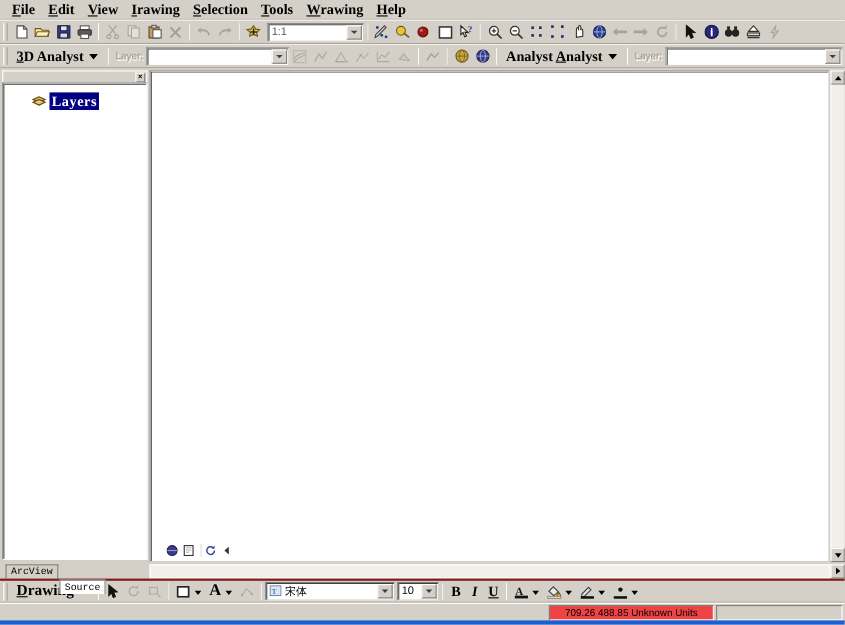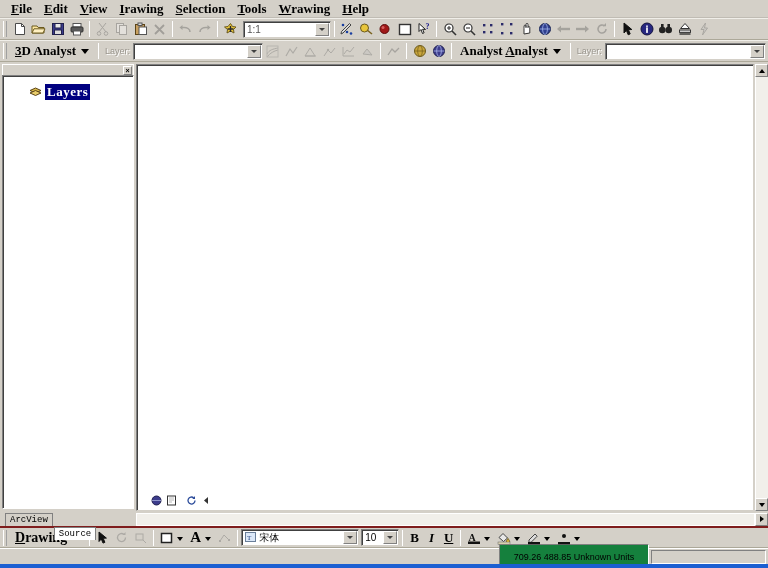--- a/index.html
+++ b/index.html
@@ -312,28 +312,28 @@
   
   .statusbar {
     height:16px;
     background:#d4d0c8;
     display:flex; align-items:center;
     border-top:1px solid #fff;
     font-size:9px;
   }
   .status-spacer { flex:1; }
   .status-coords {
-    width:150px; height:25px;
+    width:150px; height:14px;
     border:1px solid #808080;
     border-right-color:#fff;border-bottom-color:#fff;
     display:flex; align-items:center; justify-content:center;
     font-size:9px; color:#000;
     font-family:"Liberation Sans", sans-serif;
     white-space:nowrap;
-    background:#15803d;
+    background:#ef4444;
   }
   .status-right {
     width:115px; height:14px;
     border:1px solid #808080;
     border-right-color:#fff;border-bottom-color:#fff;
     margin-left:2px; margin-right:2px;
     background:#d4d0c8;
   }
   .bottom-edge {
     height:4px;

